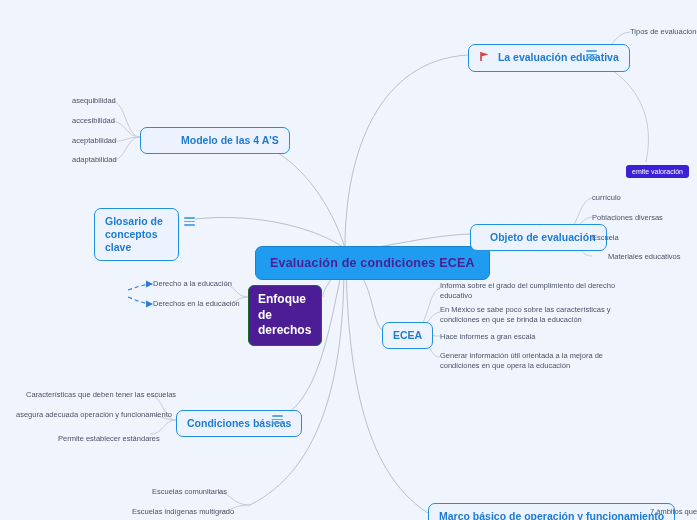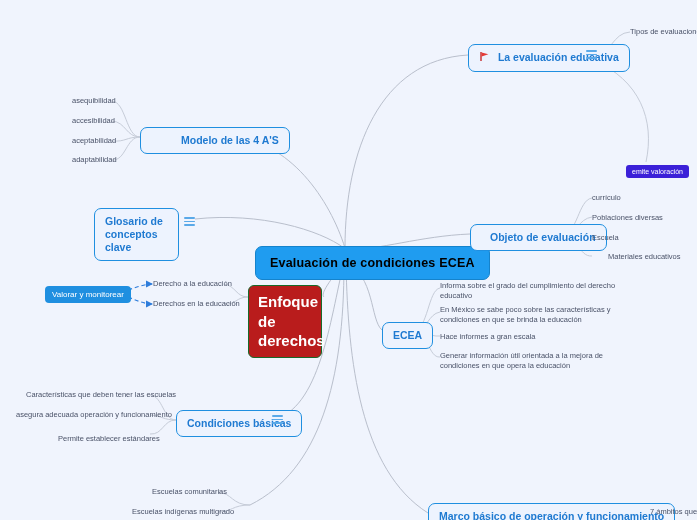--- a/index.html
+++ b/index.html
@@ -11,35 +11,35 @@
     position:relative;
   }
   #canvas{position:absolute;inset:0;width:697px;height:520px;}
   svg.edges{position:absolute;left:0;top:0;width:697px;height:520px;pointer-events:none;}
 
   .node{position:absolute;box-sizing:border-box;}
 
   
   .root{
     background:#1f9cf0;border:1px solid #1583cc;border-radius:7px;
-    color:#000000;font-weight:bold;font-size:12.5px;
+    color:#4c1d95;font-weight:bold;font-size:12.5px;
     padding:9px 14px;white-space:nowrap;
     letter-spacing:.2px;
   }
   
   .pri{
     background:#edf3fe;border:1.6px solid #1f8fe0;border-radius:7px;
     color:#1f7ad1;font-weight:bold;font-size:10.5px;
     padding:6px 10px;white-space:nowrap;line-height:1.25;
   }
   .pri.two-line{white-space:normal;}
   
   .green{
-    background:#b91c1c;border:1px solid #17692a;border-radius:6px;
-    color:#ffffff;font-weight:bold;font-size:15px;
+    background:#4c1d95;border:1px solid #17692a;border-radius:6px;
+    color:#ffffff;font-weight:bold;font-size:12px;
     padding:6px 9px;line-height:1.3;
   }
   
   .bluefill{
     background:#1f8fe0;border-radius:4px;color:#ffffff;
     font-size:8px;padding:4px 7px;white-space:nowrap;
   }
   
   .purplefill{
     background:#3b20d8;border-radius:3px;color:#ffffff;
@@ -185,23 +185,20 @@
   <div class="node leaf" style="left:592px;top:213px;"><span>Poblaciones diversas</span></div>
   <div class="node leaf" style="left:592px;top:233px;"><span>Escuela</span></div>
   <div class="node leaf" style="left:592px;top:252px;margin-left:16px;"><span>Materiales educativos</span></div>
 
   <div class="node green" style="left:248px;top:285px;width:74px;">
     <span>Enfoque de</span><br>
     <span>derechos</span>
   </div>
   <div class="node leaf" style="left:153px;top:279px;"><span>Derecho a la educación</span></div>
   <div class="node leaf" style="left:153px;top:299px;"><span>Derechos en la educación</span></div>
-  <div class="node bluefill" style="left:45px;top:286px;">
-    <span>Valorar y monitorear</span>
-  </div>
 
   <div class="node pri" style="left:382px;top:322px;">
     <span>ECEA</span>
   </div>
   <div class="node leaf wrap" style="left:440px;top:281px;width:180px;"><span>Informa sobre el grado del cumplimiento del derecho educativo</span></div>
   <div class="node leaf wrap" style="left:440px;top:305px;width:180px;"><span>En México se sabe poco sobre las características y condiciones en que se brinda la educación</span></div>
   <div class="node leaf wrap" style="left:440px;top:332px;width:180px;"><span>Hace informes a gran escala</span></div>
   <div class="node leaf wrap" style="left:440px;top:351px;width:182px;"><span>Generar información útil orientada a la mejora de condiciones en que opera la educación</span></div>
 
   <div class="node pri" style="left:176px;top:410px;">

